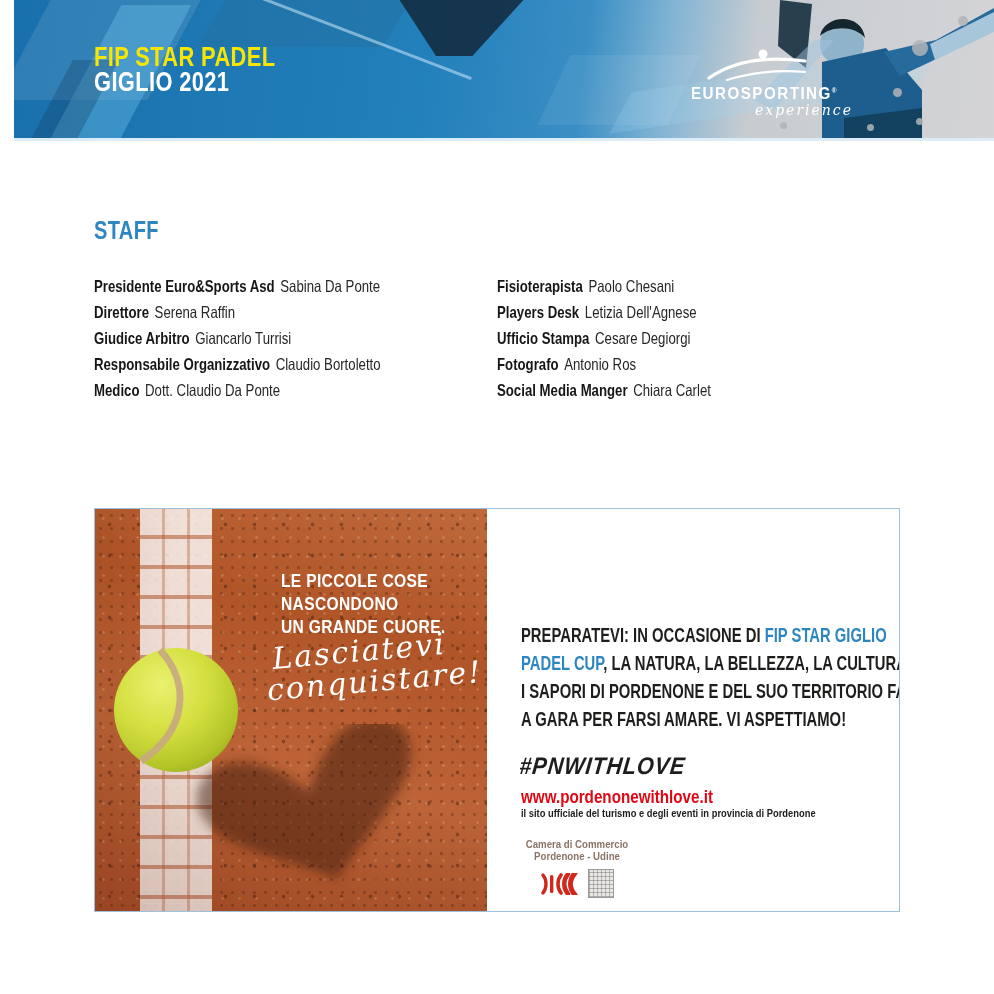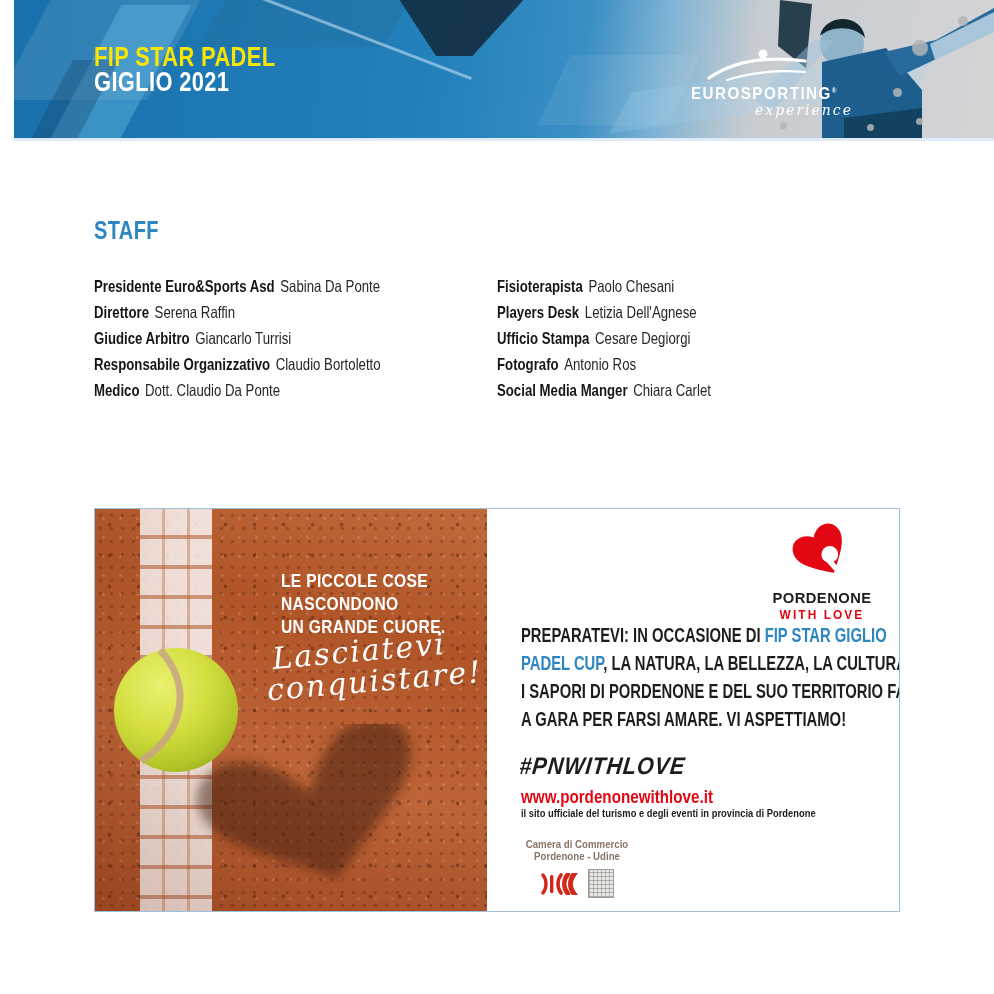--- a/index.html
+++ b/index.html
@@ -214,29 +214,20 @@
         <div>UN GRANDE CUORE.</div>
       </div>
       <div class="photo-script">
         <span>Lasciatevi</span>
         <span class="s2">conquistare!</span>
       </div>
     </div>
 
     <div class="ad-right">
 
-      <div class="pwl-logo">
-        <svg width="60" height="58" viewBox="0 0 100 96">
-          <path transform="rotate(-30 50 48)" fill="#e30613" d="M50 88 C20 62 2 44 8 24 C13 7 35 3 50 20 C65 3 87 7 92 24 C98 44 80 62 50 88 Z"></path>
-          <circle cx="63" cy="52" r="14" fill="#fff"></circle>
-          <rect x="62" y="56" width="34" height="9" fill="#fff" transform="rotate(48 62 56)"></rect>
-        </svg>
-        <div class="pwl-name">PORDENONE</div>
-        <div class="pwl-sub">WITH LOVE</div>
-      </div>
 
       <div class="promo">
         <div class="promo-line"><span>PREPARATEVI: IN OCCASIONE DI </span><span class="promo-blue">FIP STAR GIGLIO</span><span></span></div>
         <div class="promo-line"><span></span><span class="promo-blue">PADEL CUP</span><span>, LA NATURA, LA BELLEZZA, LA CULTURA E</span></div>
         <div class="promo-line"><span>I SAPORI DI PORDENONE E DEL SUO TERRITORIO FARANNO</span><span class="promo-blue"></span><span></span></div>
         <div class="promo-line"><span>A GARA PER FARSI AMARE. VI ASPETTIAMO!</span><span class="promo-blue"></span><span></span></div>
       </div>
 
       <div class="hashtag">#PNWITHLOVE</div>
       <div class="url">www.pordenonewithlove.it</div>

